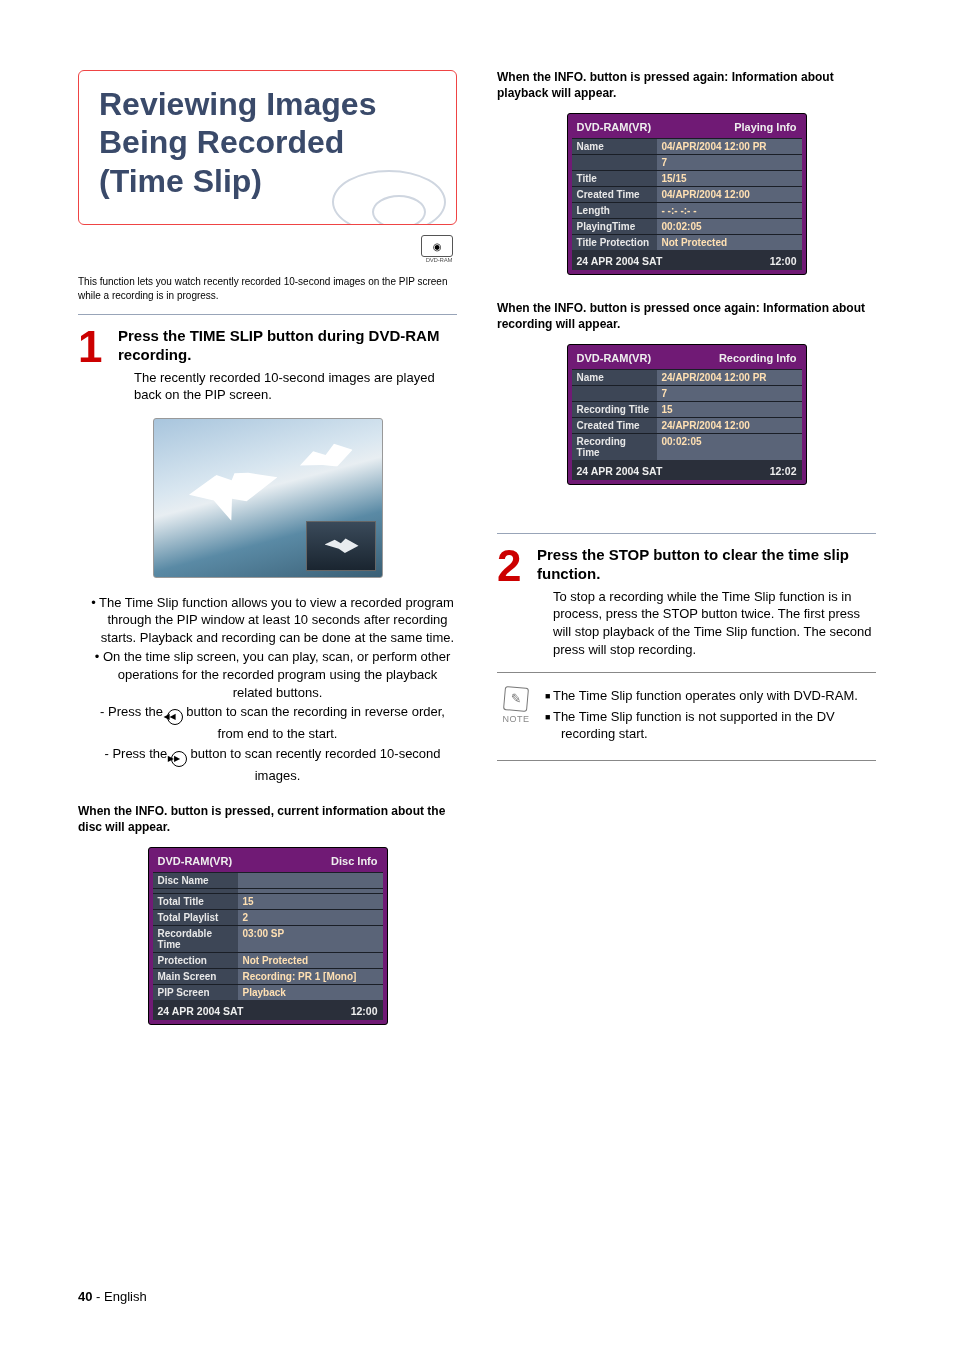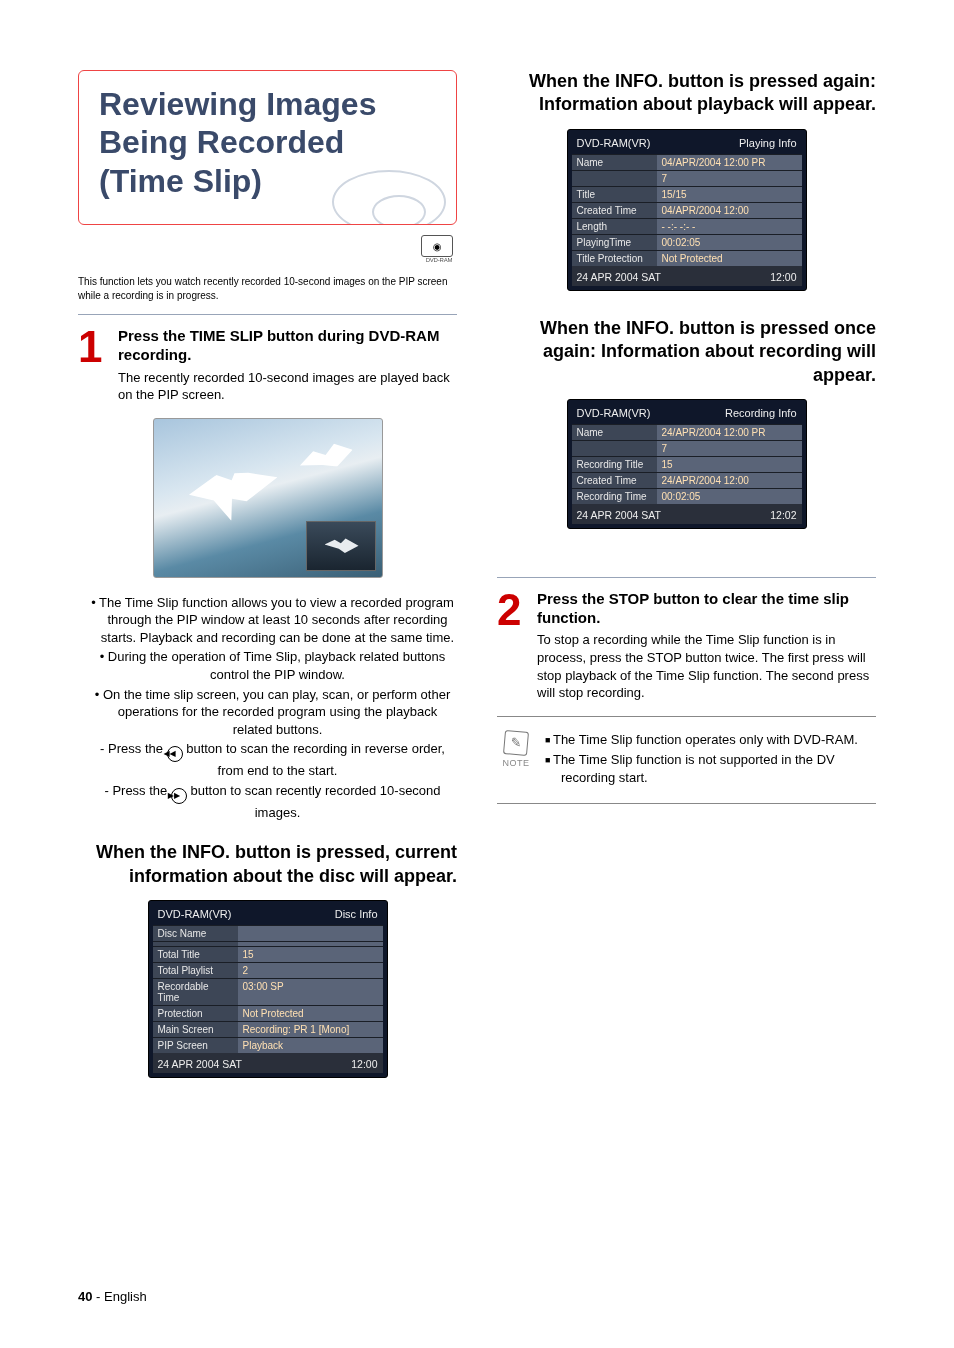--- a/index.html
+++ b/index.html
@@ -107,20 +107,21 @@
   .step-body { flex: 1; }
   .step-title {
     font-size: 15px;
     font-weight: bold;
     line-height: 1.25;
     margin-bottom: 4px;
   }
   .step-desc {
     font-size: 13px;
     line-height: 1.35;
+    margin-left: 16px;
   }
   .pip-image {
     width: 230px;
     height: 160px;
     margin: 14px auto 16px auto;
     background: linear-gradient(165deg, #a8c5dd 0%, #d8e6f0 35%, #e8eef2 45%, #5a8aa5 70%, #3a5f75 100%);
     border-radius: 3px;
     position: relative;
     border: 1px solid #999;
   }
@@ -171,35 +172,35 @@
     width:16px; height:16px;
     border:1px solid #000;
     border-radius:50%;
     align-items:center;
     justify-content:center;
     font-size:8px;
     vertical-align:-3px;
     line-height:1;
   }
   .section-h {
-    font-size: 18px;
+    font-size: 12px;
     font-weight: bold;
     margin: 20px 0 12px 0;
     line-height: 1.3;
-    text-align: right;
   }
   .info-panel {
     width: 240px;
     margin: 10px auto 26px auto;
-    background: #0f172a;
+    background: #701a75;
     border-radius: 3px;
     padding: 4px;
     font-size: 10px;
     color: #d0d0d0;
     border: 1px solid #000;
+    font-weight: bold;
   }
   .info-head {
     display: flex;
     justify-content: space-between;
     padding: 3px 5px 5px 5px;
     font-size: 11px;
     color: #eee;
   }
   .info-row {
     display: flex;
@@ -296,21 +297,20 @@
     </div>
 
     <div class="pip-image">
       <div class="bird bird1"></div>
       <div class="bird bird2"></div>
       <div class="pip-inset"></div>
     </div>
 
     <ul class="bullets">
       <li>The Time Slip function allows you to view a recorded program through the PIP window at least 10 seconds after recording starts. Playback and recording can be done at the same time.</li>
-      <li>During the operation of Time Slip, playback related buttons control the PIP window.</li>
       <li>On the time slip screen, you can play, scan, or perform other operations for the recorded program using the playback related buttons.</li>
       <li class="sub">
         <span>Press the </span><span class="circ-btn">◀◀</span><span> button to scan the recording in reverse order, from end to the start.</span>
       </li>
       <li class="sub">
         <span>Press the </span><span class="circ-btn">▶▶</span><span> button to scan recently recorded 10-second images.</span>
       </li>
     </ul>
 
     <div class="section-h">When the INFO. button is pressed, current information about the disc will appear.</div>

